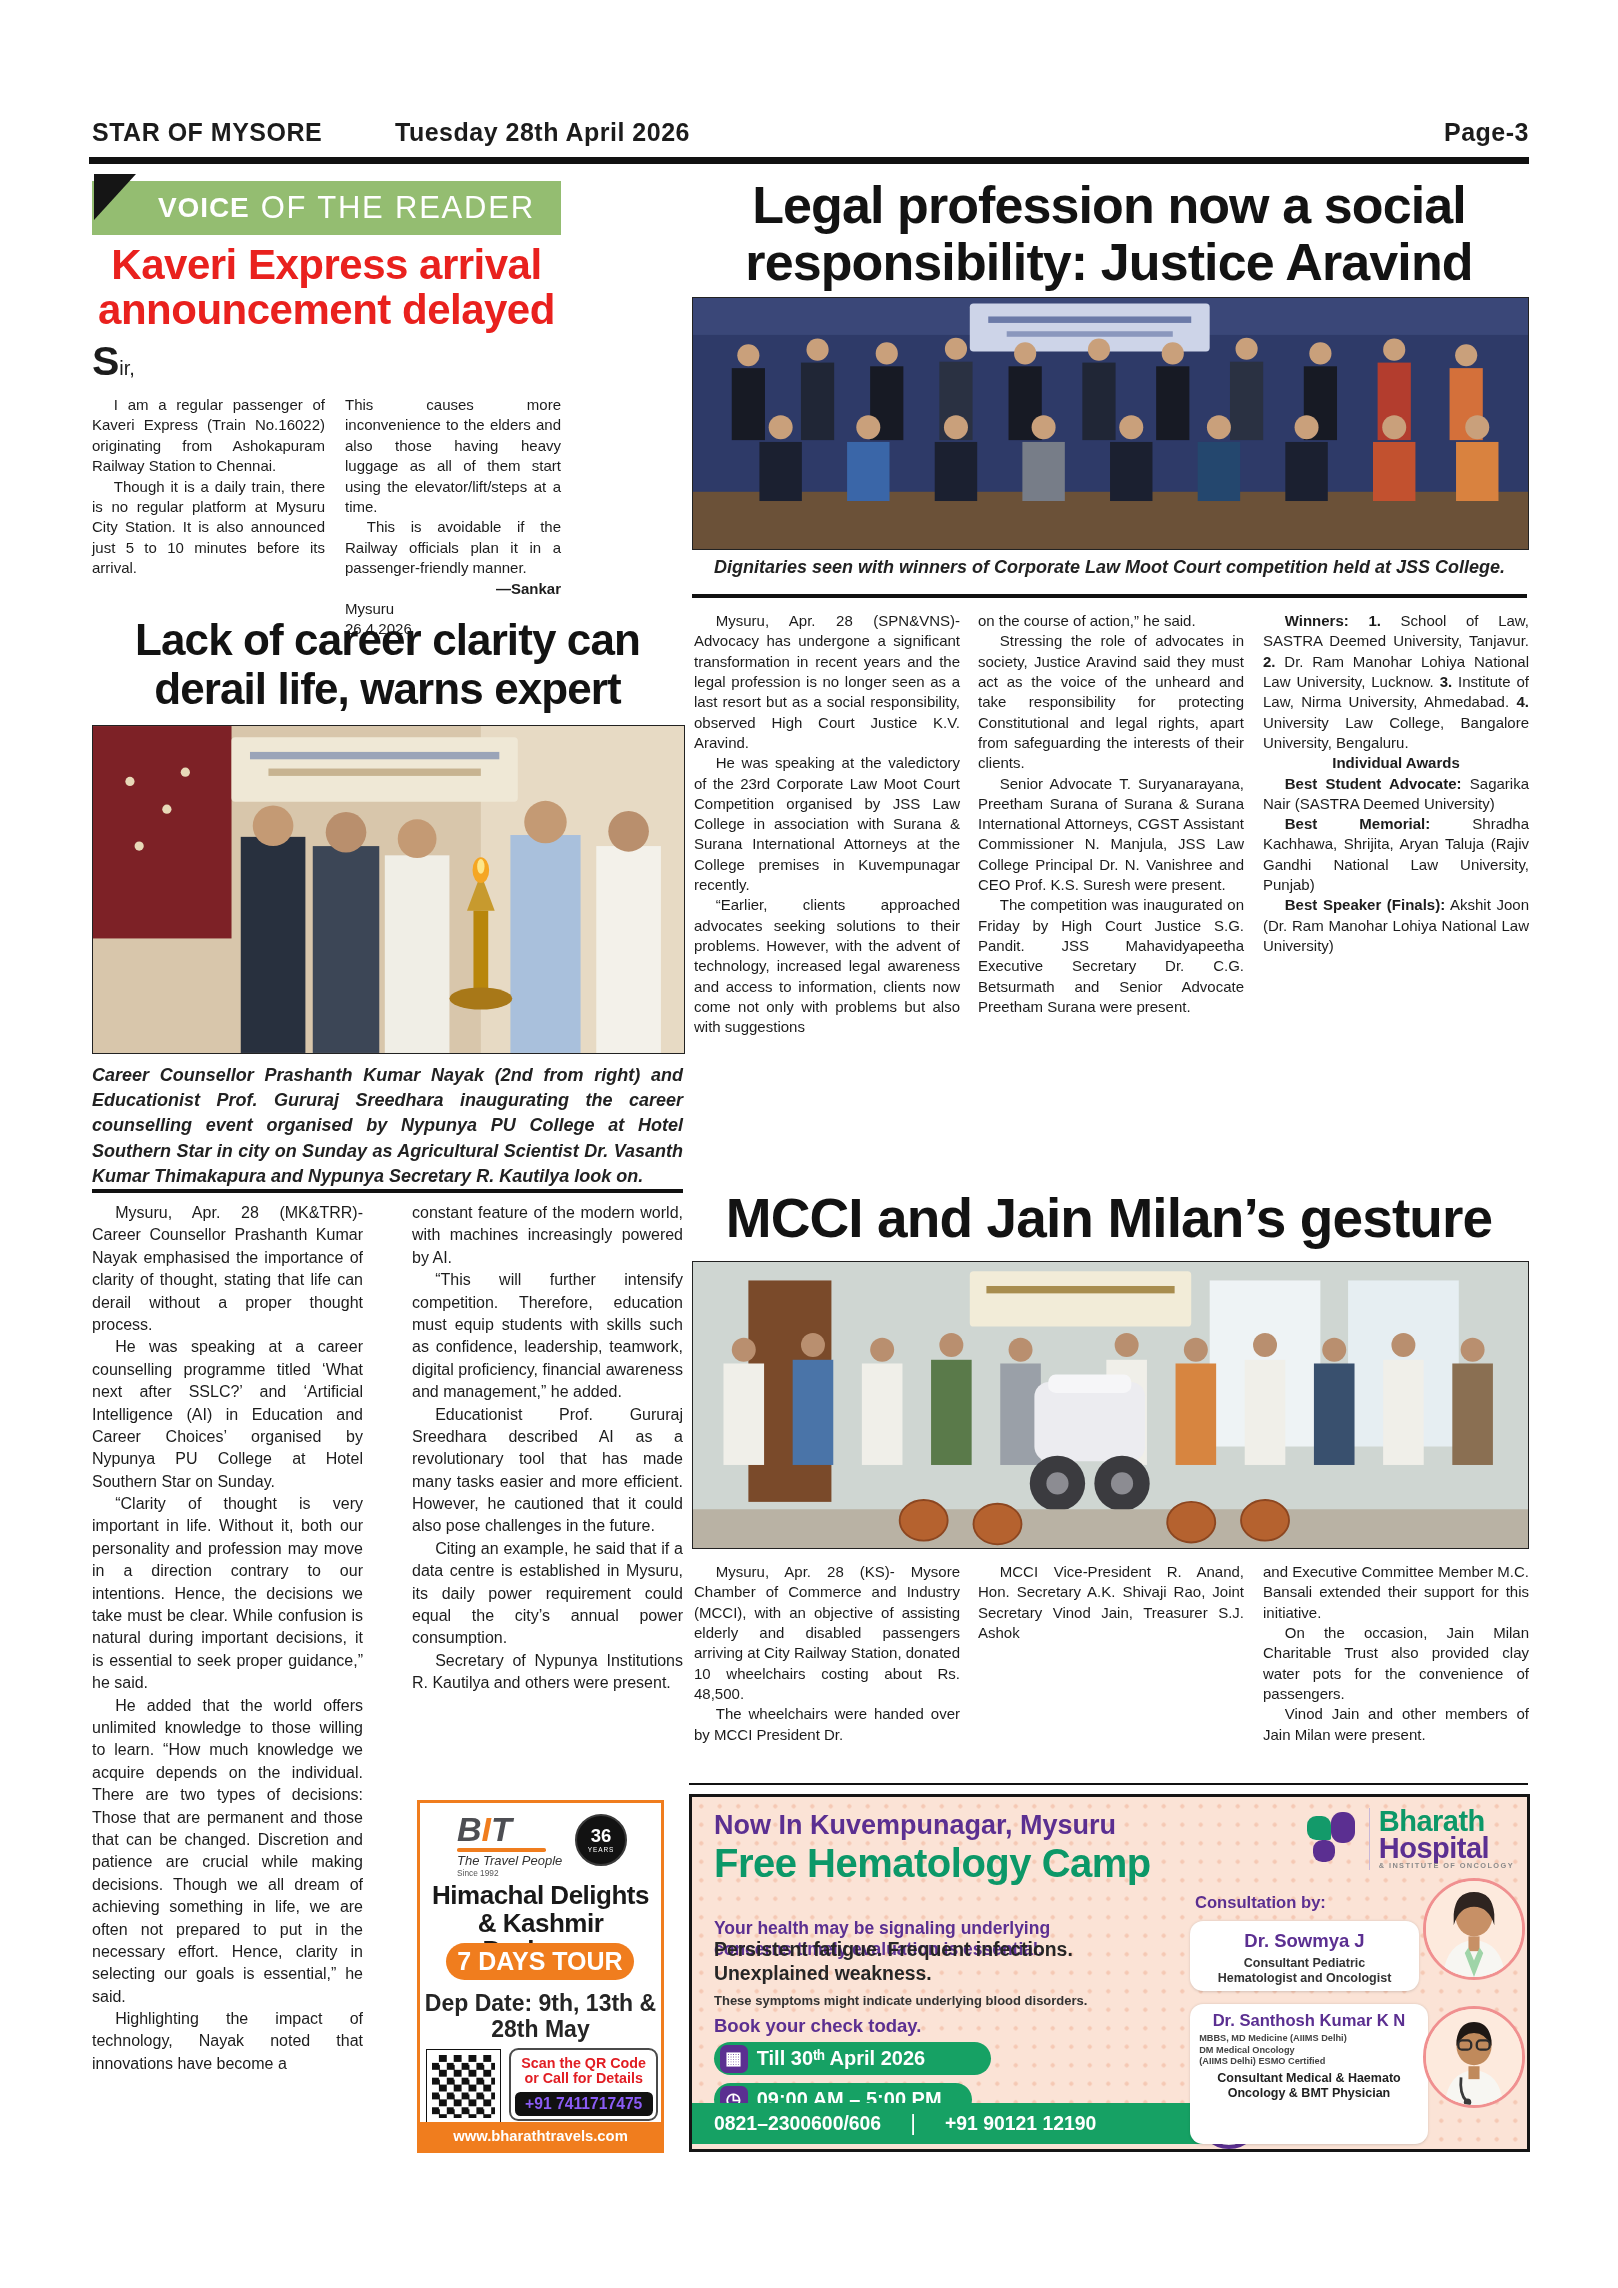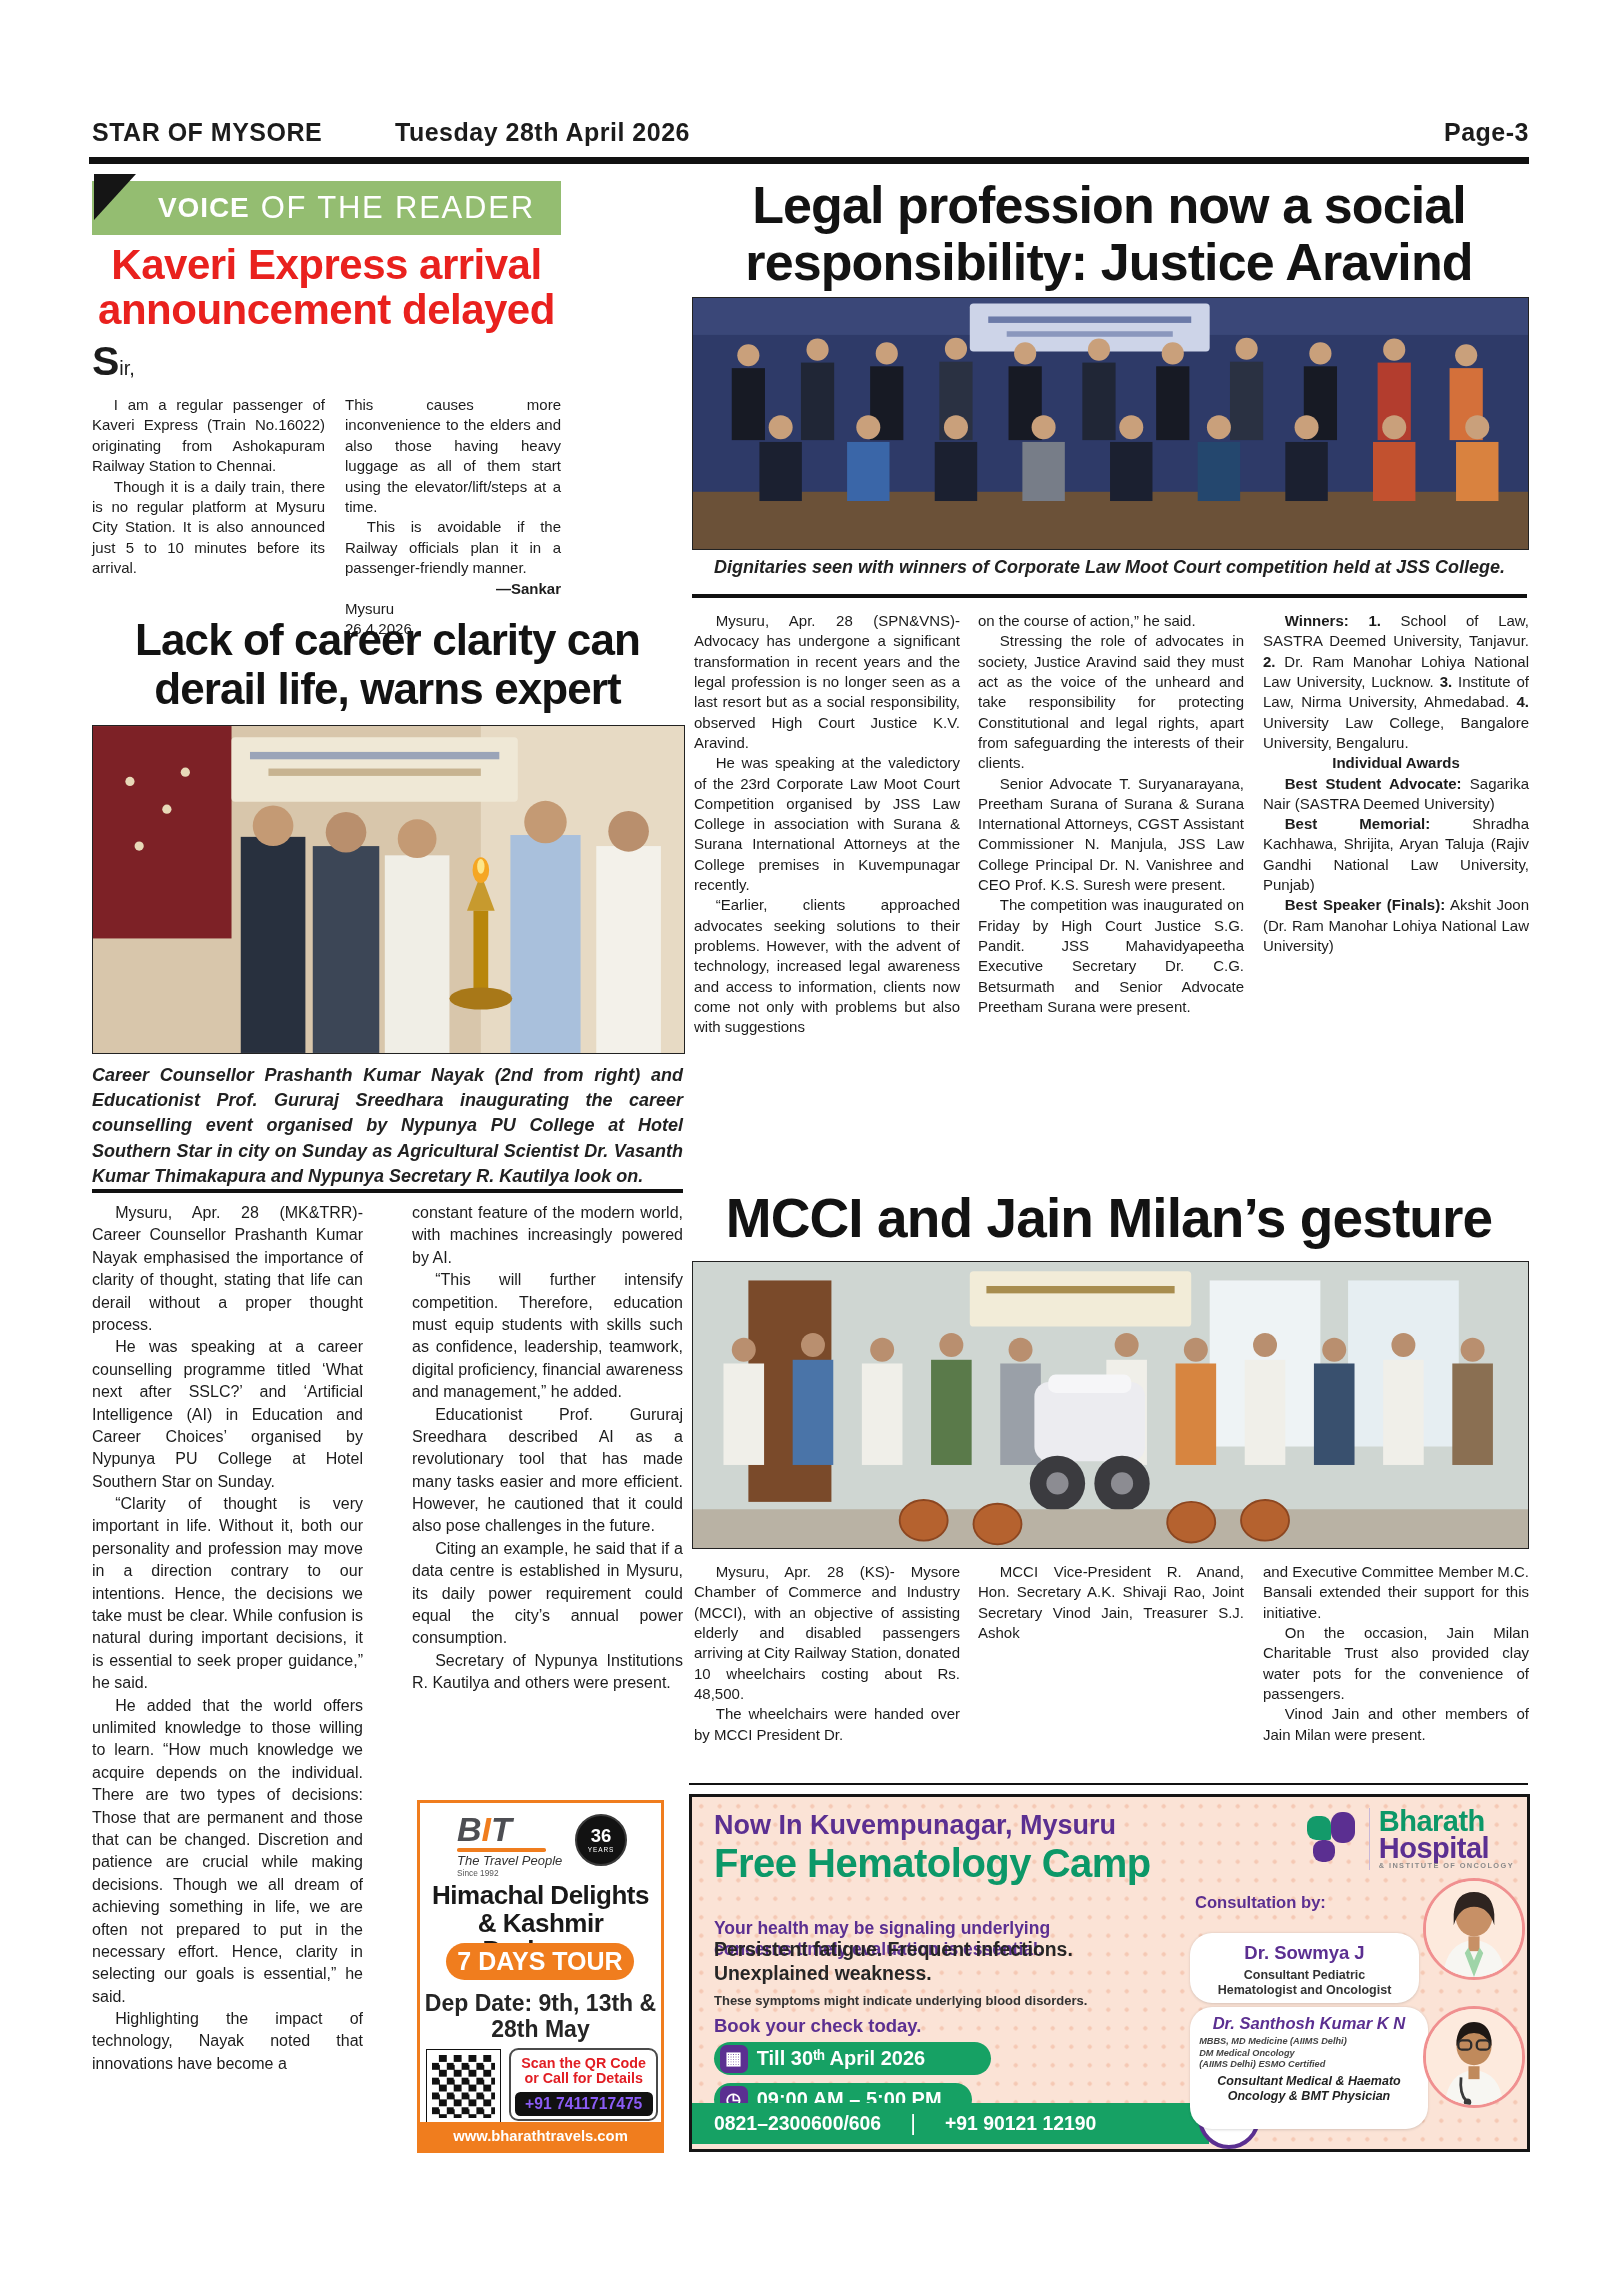--- a/index.html
+++ b/index.html
@@ -49,21 +49,21 @@
       background-size:14.8px 14.8px;border:5.5px solid #fff;outline:1.8px solid #111;}
   
   .hema{border:3.7px solid #151515;background:#fbe3d6;
         background-image:radial-gradient(rgba(238,168,138,.45) 1.8px,transparent 2.4px);
         background-size:18.5px 18.5px;}
   .purp{color:#5b2f91;} .grn{color:#0c9868;}
   .gpill{background:#16a164;color:#fff;font-weight:800;border-radius:20px;display:flex;align-items:center;}
   .gicon{width:28px;height:28px;border-radius:6.5px;background:#5b2f91;color:#fff;display:flex;
          align-items:center;justify-content:center;font-size:17.5px;margin:0 9.2px 0 5.5px;}
   .gbar{background:#16a164;color:#fff;font-weight:800;display:flex;align-items:center;gap:18px;}
-  .card{background:#fff;border-radius:22px;box-shadow:0 0.9px 2.8px rgba(0,0,0,.15);margin-top:12px;}
+  .card{background:#fff;border-radius:13px;box-shadow:0 0.9px 2.8px rgba(0,0,0,.15);}
   .dcirc{border-radius:50%;border:3.7px solid #f09090;overflow:hidden;background:#fde9df;}
   .logo-txt{font-weight:800;line-height:.92;font-size:29px;letter-spacing:-0.5px;}
   .logo-tag{font-size:7.4px;color:#8a8a8a;letter-spacing:1.4px;font-weight:bold;}
 </style>
 </head>
 <body>
 
 <div class="page">
 
   <div class="abs mast" style="left:92px;top:118px;">STAR OF MYSORE</div>
@@ -388,21 +388,21 @@
         <svg width="96" height="96" viewBox="0 0 104 104">
           <rect width="104" height="104" fill="#fdeadd"></rect>
           <ellipse cx="52" cy="38" rx="20" ry="22" fill="#c79066"></ellipse>
           <path d="M30 36 Q32 12 52 12 Q72 12 74 36 L74 48 Q68 28 52 28 Q36 28 30 48 Z" fill="#2e2420"></path>
           <path d="M18 104 Q22 66 52 64 Q82 66 86 104 Z" fill="#f7f6f2"></path>
           <rect x="46" y="60" width="12" height="16" fill="#c79066"></rect>
           <path d="M46 72 L52 86 L58 72 L62 78 L52 104 L42 78 Z" fill="#9fd4a8"></path>
         </svg>
       </div>
 
-      <div class="abs card" style="left:498px;top:198px;width:238px;height:122px;padding:7.4px 9.2px;box-sizing:border-box;font-style:italic;">
+      <div class="abs card" style="left:498px;top:207px;width:238px;height:140px;padding:7.4px 9.2px;box-sizing:border-box;">
         <div class="purp" style="font-size:16.6px;font-weight:800;text-align:center;">Dr. Santhosh Kumar K N</div>
         <div class="creds" style="font-size:9.2px;font-weight:bold;color:#444;line-height:1.25;text-align:right;margin-top:1.8px;">
             <p class="para ni">MBBS, MD Medicine (AIIMS Delhi)</p>
             <p class="para ni">DM Medical Oncology</p>
             <p class="para ni">(AIIMS Delhi) ESMO Certified</p>
           </div>
         <div style="font-size:12.5px;font-weight:800;color:#222;text-align:center;margin-top:3.7px;line-height:1.2;">
           <div>Consultant Medical &amp; Haemato</div>
           <div>Oncology &amp; BMT Physician</div>
         </div>

